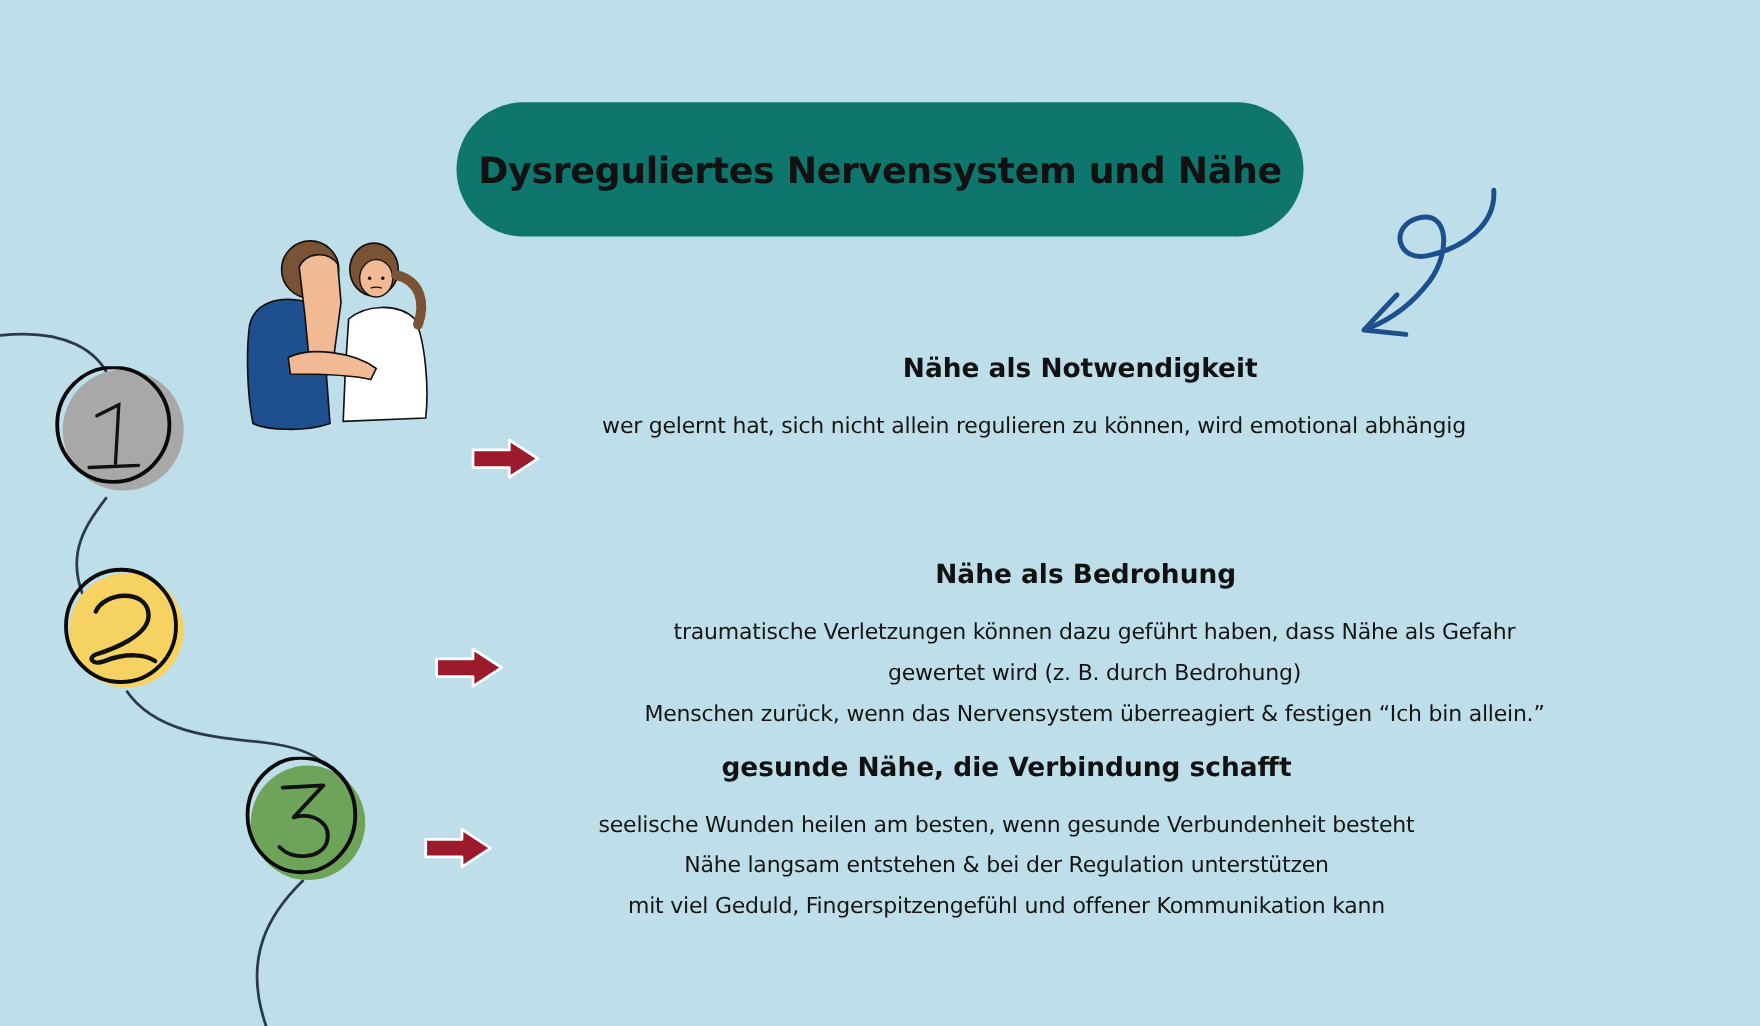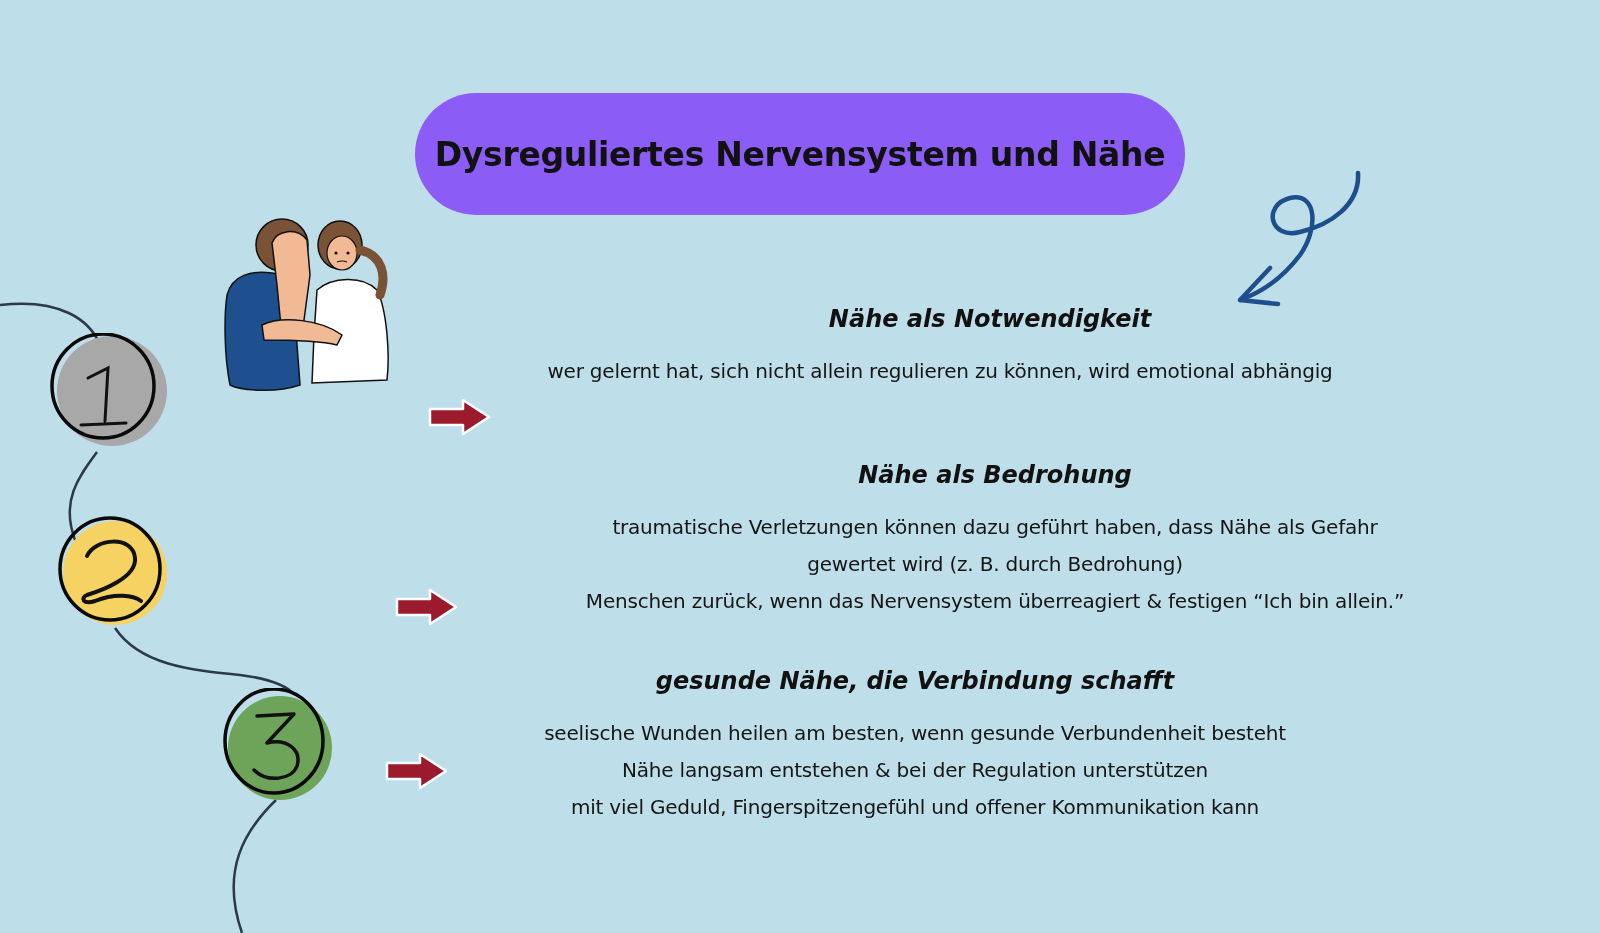--- a/index.html
+++ b/index.html
@@ -14,21 +14,21 @@
       overflow: hidden;
       font-family: "DejaVu Sans", "Liberation Sans", sans-serif;
       color: #111;
     }
     .title-pill {
       position: absolute;
       left: 415px;
       top: 93px;
       width: 770px;
       height: 122px;
-      background: #8b5cf6;
+      background: #0f766e;
       border-radius: 61px;
       display: flex;
       align-items: center;
       justify-content: center;
     }
     .title-pill h1 {
       margin: 0;
       font-size: 33px;
       font-weight: bold;
       letter-spacing: -0.3px;
@@ -40,39 +40,38 @@
       top: 0;
       width: 1600px;
       height: 933px;
       pointer-events: none;
     }
     .section {
       position: absolute;
       text-align: center;
     }
     .section h2 {
-      margin: 0;
+      margin: 16px;
       font-size: 24px;
       font-weight: bold;
       color: #111;
       line-height: 32px;
-      font-style: italic;
     }
     .section .lines {
       margin-top: 18px;
     }
     .section .line {
       font-size: 20px;
       line-height: 37px;
       color: #151515;
       white-space: nowrap;
       letter-spacing: -0.2px;
     }
     #sec1 { left: 440px; top: 303px; width: 1000px; }
-    #sec2 { left: 470px; top: 459px; width: 1050px; }
+    #sec2 { left: 470px; top: 490px; width: 1050px; }
     #sec3 { left: 420px; top: 665px; width: 990px; }
 
     #sec1 h2 { margin-left: 100px; }
     #sec2 h2 { margin-left: 0px; }
 
     .red-arrow {
       position: absolute;
       width: 66px;
       height: 40px;
     }

